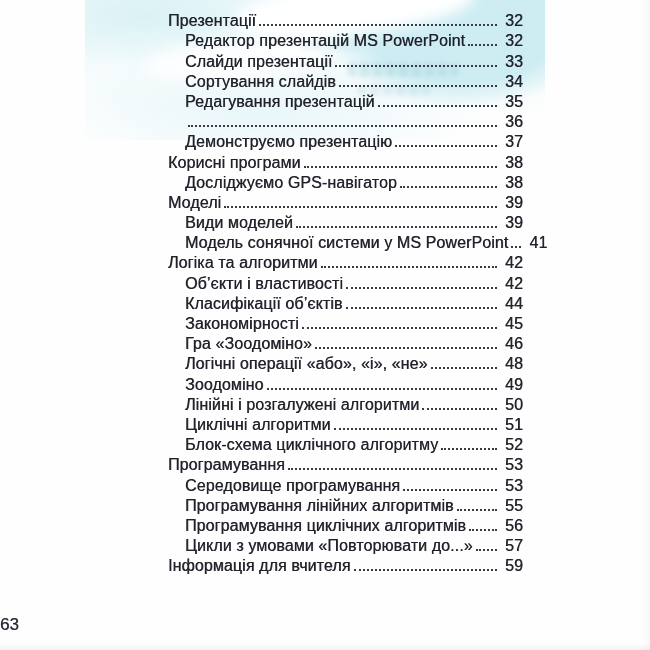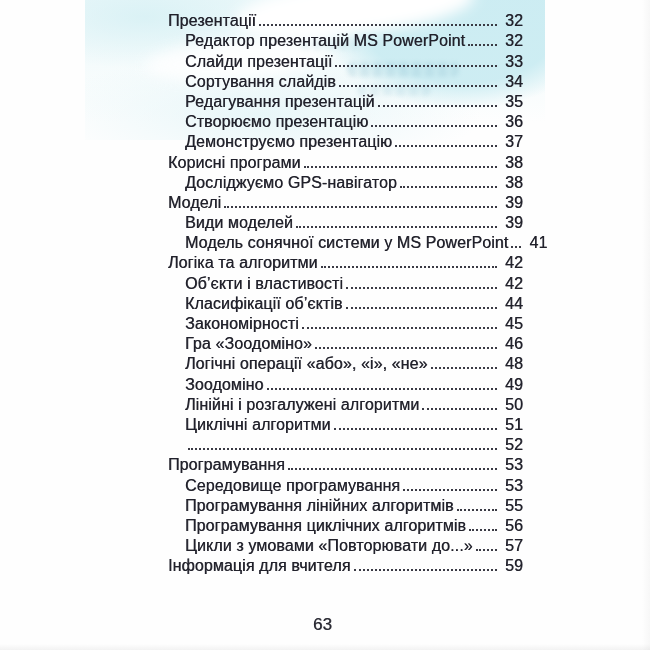--- a/index.html
+++ b/index.html
@@ -65,21 +65,20 @@
     border-bottom:2px dotted #3a3a44;
     margin:0 5px 4px 3px;
     min-width:10px;
   }
   .pagenum{
     flex:0 0 auto;min-width:24px;text-align:center;line-height:19px;padding-right:2px;
   }
   
   .folio{
     position:absolute;left:0;top:615px;width:645px;
-    text-align:center;
     color:#2a2a33;font-size:17px;
     text-shadow:0.4px 0 0 rgba(42,42,51,0.7);
   }
 </style>
 </head>
 <body>
 
 <div class="sky">
   <div class="cloud cloud-1"></div>
   <div class="cloud cloud-2"></div>
@@ -108,21 +107,20 @@
     <span class="label">Сортування слайдів</span>
     <span class="leader"></span>
     <span class="pagenum">34</span>
   </div>
     <div class="toc-row lvl2">
     <span class="label">Редагування презентацій</span>
     <span class="leader"></span>
     <span class="pagenum">35</span>
   </div>
     <div class="toc-row lvl2">
-    <span class="label">Створюємо презентацію</span>
     <span class="leader"></span>
     <span class="pagenum">36</span>
   </div>
     <div class="toc-row lvl2">
     <span class="label">Демонструємо презентацію</span>
     <span class="leader"></span>
     <span class="pagenum">37</span>
   </div>
     <div class="toc-row lvl1">
     <span class="label">Корисні програми</span>
@@ -188,20 +186,21 @@
     <span class="label">Лінійні і розгалужені алгоритми</span>
     <span class="leader"></span>
     <span class="pagenum">50</span>
   </div>
     <div class="toc-row lvl2">
     <span class="label">Циклічні алгоритми</span>
     <span class="leader"></span>
     <span class="pagenum">51</span>
   </div>
     <div class="toc-row lvl2">
+    <span class="label">Блок-схема циклічного алгоритму</span>
     <span class="leader"></span>
     <span class="pagenum">52</span>
   </div>
     <div class="toc-row lvl1">
     <span class="label">Програмування</span>
     <span class="leader"></span>
     <span class="pagenum">53</span>
   </div>
     <div class="toc-row lvl2">
     <span class="label">Середовище програмування</span>

